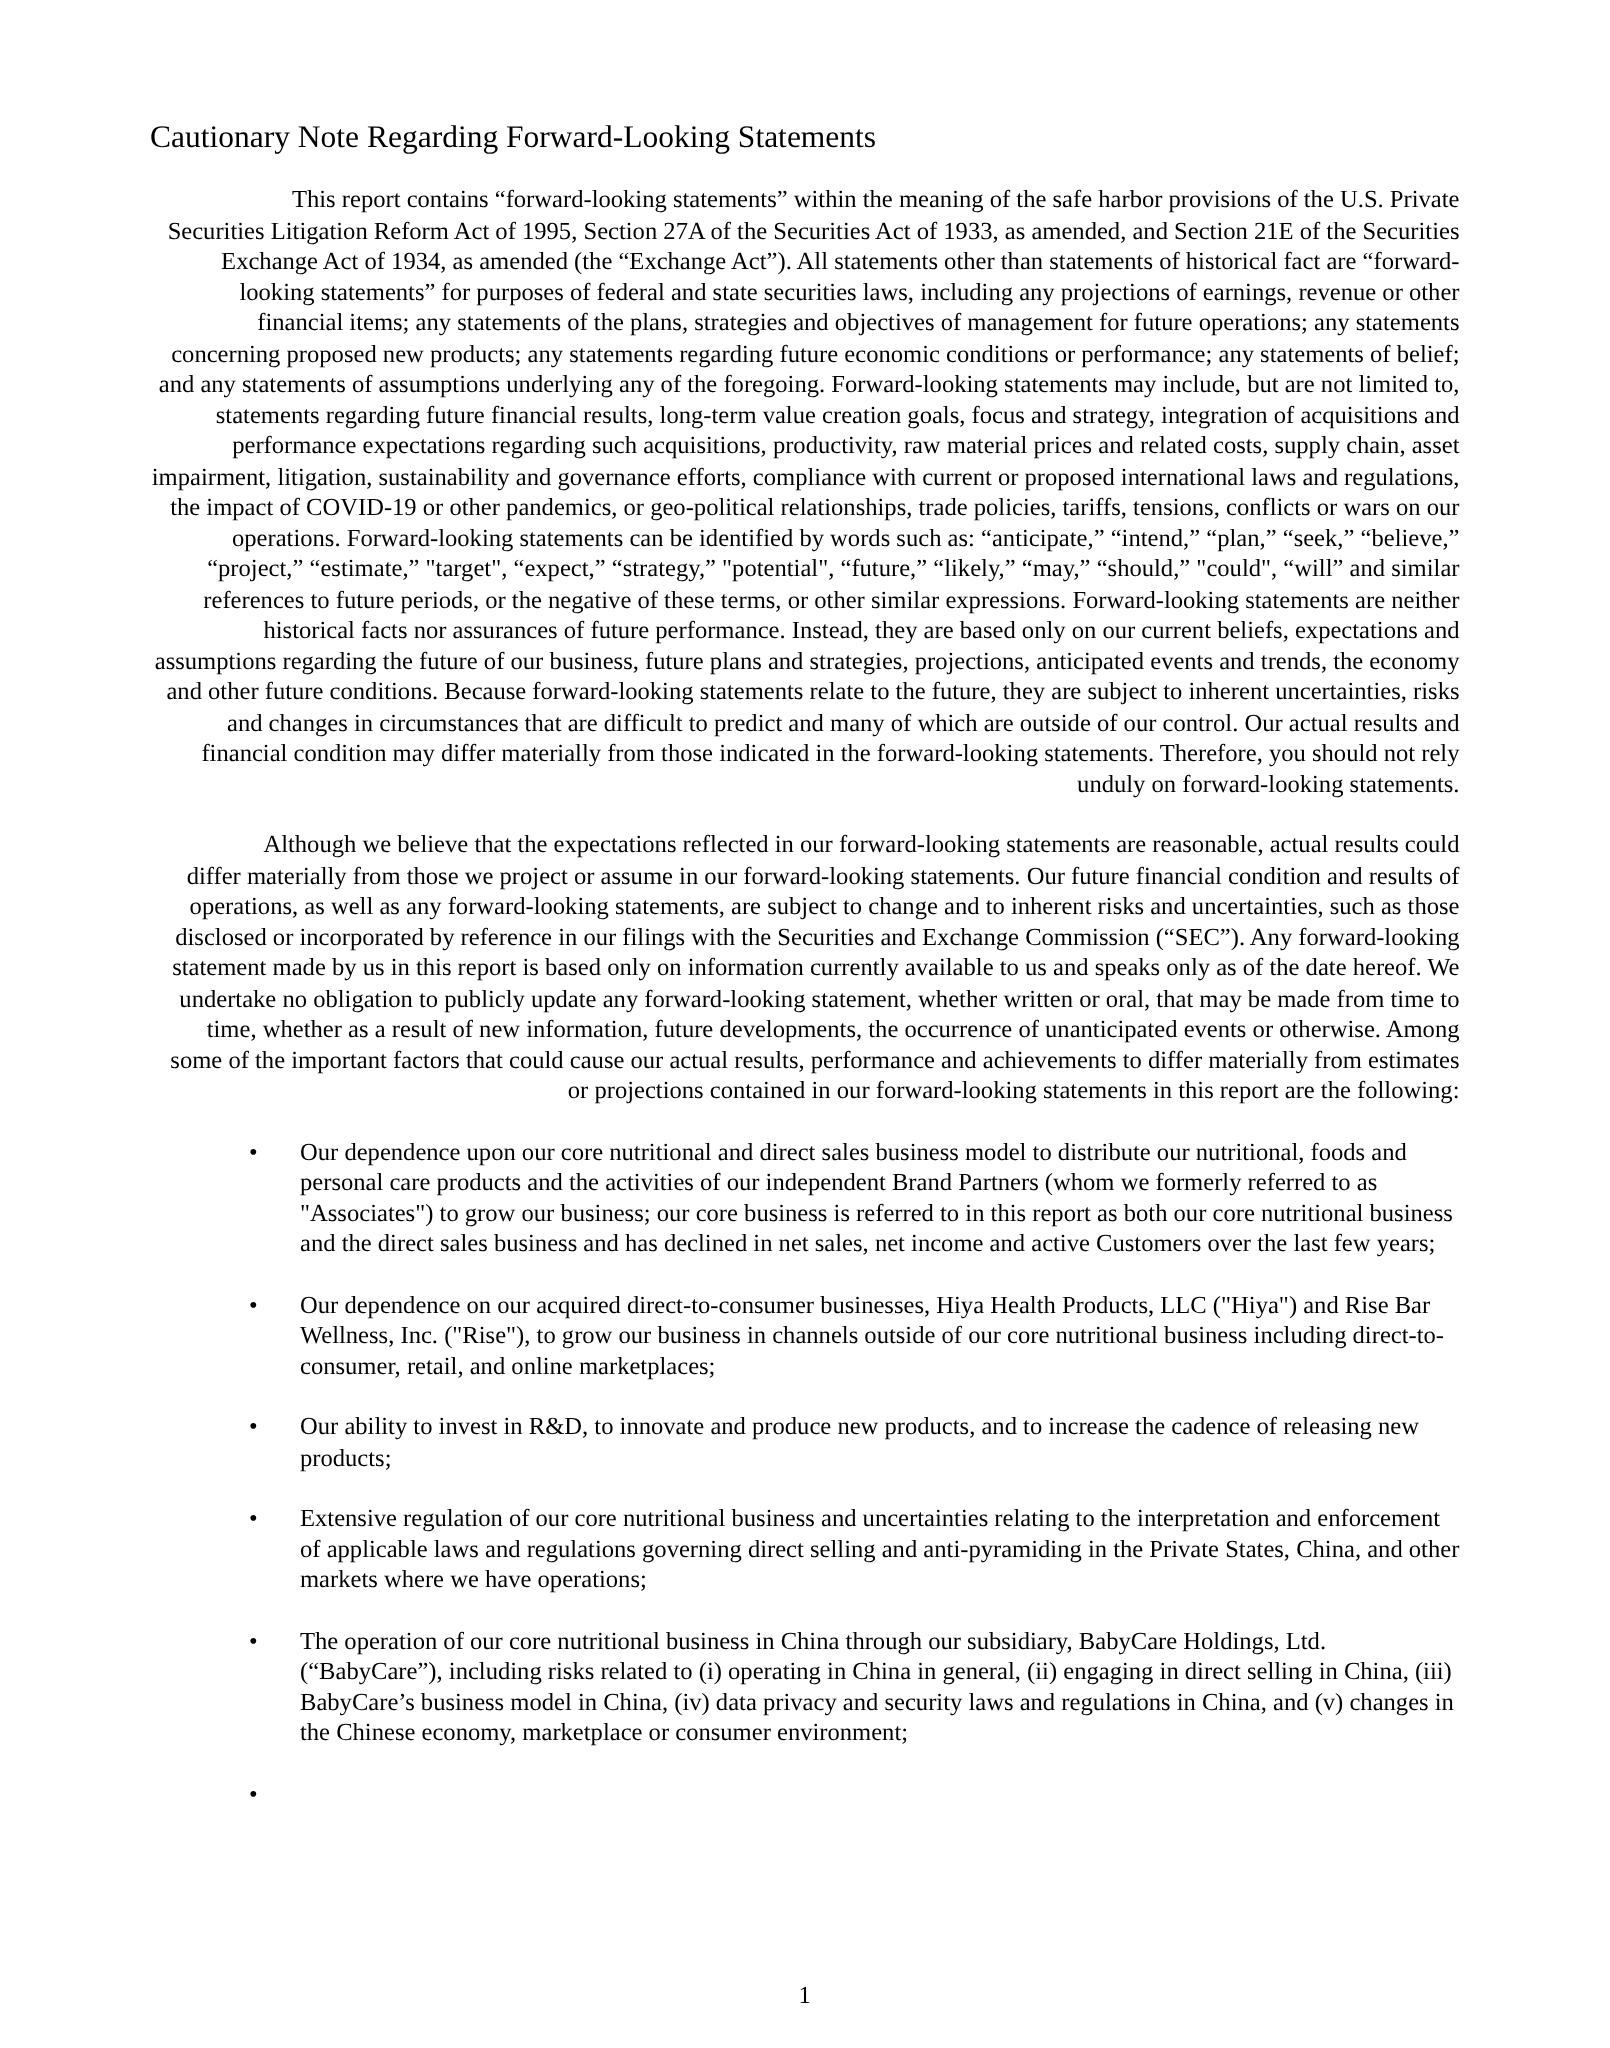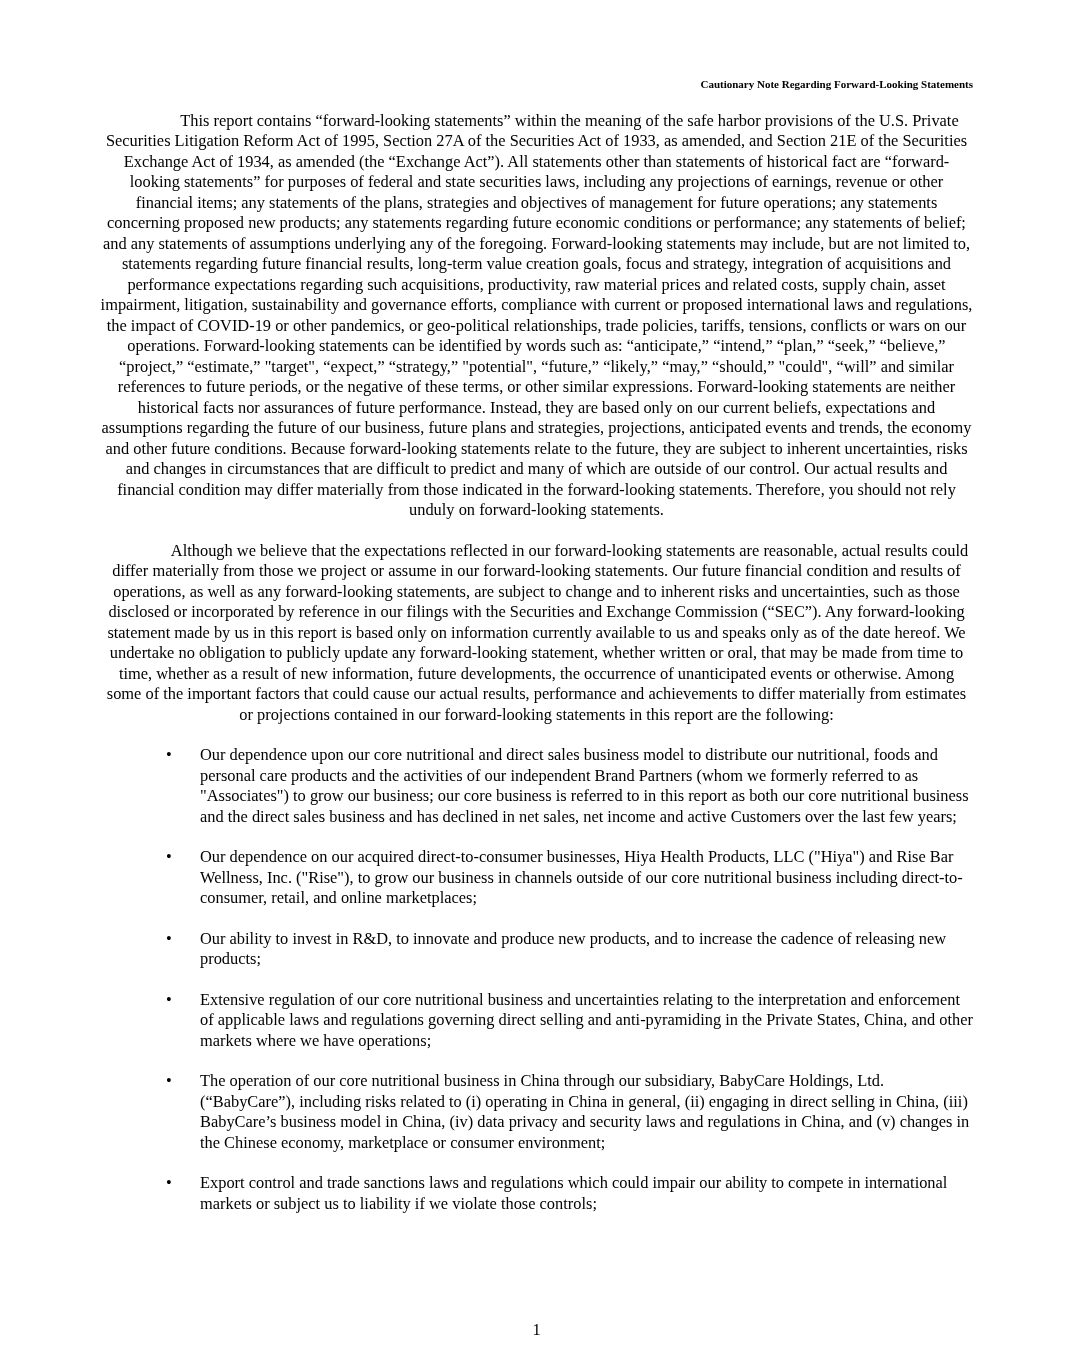--- a/index.html
+++ b/index.html
@@ -17,29 +17,29 @@
     font-size: 16.4px;
     line-height: 1.25;
   }
   .page {
     width: 1073px;
     height: 1365px;
     padding: 78px 100px 0 100px;
     position: relative;
   }
   .doc-title {
-    text-align: right;
-    font-weight: bold;
-    font-size: 11px;
+    text-align: left;
+    font-weight: normal;
+    font-size: 21px;
     margin: 0 0 19px 0;
   }
   .body-para {
     margin: 0 0 20px 0;
     text-indent: 66px;
-    text-align: center;
+    text-align: right;
   }
   .factors {
     list-style: none;
     margin: 0;
     padding: 0;
   }
   .factor {
     position: relative;
     padding-left: 100px;
     margin: 0 0 20px 0;
@@ -84,19 +84,18 @@
     <li class="factor">
       <span class="bullet">•</span>
       <span>Extensive regulation of our core nutritional business and uncertainties relating to the interpretation and enforcement of applicable laws and regulations governing direct selling and anti-pyramiding in the Private States, China, and other markets where we have operations;</span>
     </li>
     <li class="factor">
       <span class="bullet">•</span>
       <span>The operation of our core nutritional business in China through our subsidiary, BabyCare Holdings, Ltd. (“BabyCare”), including risks related to (i) operating in China in general, (ii) engaging in direct selling in China, (iii) BabyCare’s business model in China, (iv) data privacy and security laws and regulations in China, and (v) changes in the Chinese economy, marketplace or consumer environment;</span>
     </li>
     <li class="factor">
       <span class="bullet">•</span>
-      <span>Export control and trade sanctions laws and regulations which could impair our ability to compete in international markets or subject us to liability if we violate those controls;</span>
     </li>
   </ul>
 
   <div class="page-number">1</div>
 
 </div>
 
 </body></html>

